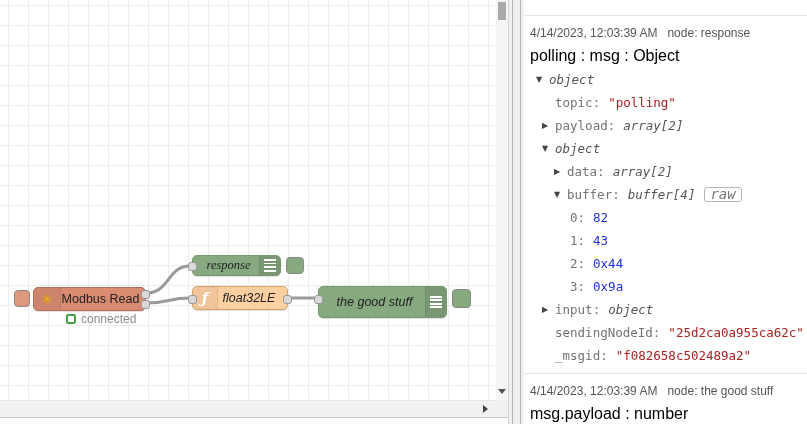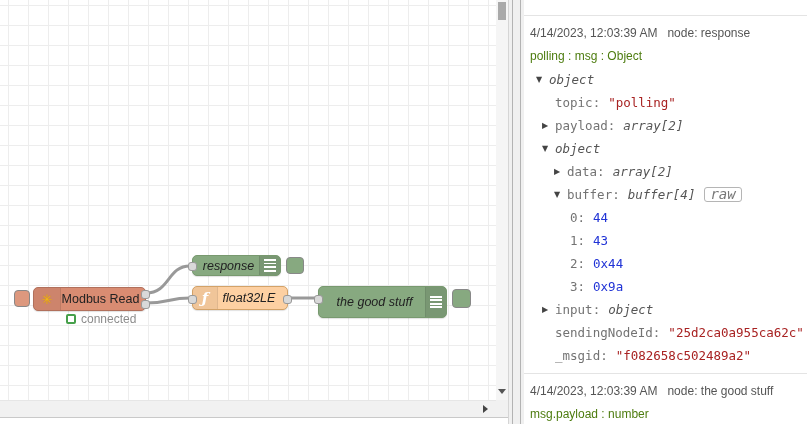--- a/index.html
+++ b/index.html
@@ -23,21 +23,21 @@
   }
   .node .lbl{position:absolute;top:0;bottom:0;display:flex;align-items:center;justify-content:center;white-space:nowrap;}
   .icon-sec{position:absolute;top:0;bottom:0;display:flex;align-items:center;justify-content:center;}
   .icon-left{left:0;width:26px;background:rgba(0,0,0,0.05);border-right:1px solid rgba(0,0,0,0.07);border-radius:4px 0 0 4px;}
   .icon-right{right:0;width:20px;background:rgba(0,0,0,0.10);border-left:1px solid rgba(0,0,0,0.07);border-radius:0 4px 4px 0;}
   .port{position:absolute;width:9px;height:9px;background:#d9d9d9;border:1px solid #999;border-radius:3px;box-sizing:border-box;}
   #node-modbus{left:33px;top:287px;width:113px;height:24px;background:#d98c72;border:1px solid #b1705c;}
   #node-modbus .lbl{left:26px;right:4px;}
   #modbus-glyph{color:#f0b41e;font-size:13px;line-height:13px;text-shadow:0 0 1px #c98a00;}
   #modbus-button{position:absolute;left:14px;top:290px;width:16px;height:17px;background:#dd987e;border:1px solid #888;border-radius:4px;box-sizing:border-box;}
-  #node-response{left:192px;top:255px;width:89px;height:21px;background:#87a980;border:1px solid #78996f;}
+  #node-response{left:192px;top:255px;width:89px;height:21px;background:#87a980;border:1px solid #78996f;font-family:Liberation Serif, serif;}
   #node-func{left:192px;top:286px;width:96px;height:24px;background:#fdd0a2;border:1px solid #d3a268;}
   #node-func .lbl{left:24px;right:6px;}
   #func-glyph{color:#fff;font-family:"DejaVu Serif",serif;font-style:italic;font-weight:bold;font-size:15px;line-height:15px;}
   #node-goodstuff{left:318px;top:286px;width:129px;height:32px;background:#87a980;border:1px solid #78996f;}
   .debug-node .lbl{left:4px;right:20px;font-style:italic;}
   .func-lbl{font-style:italic;}
   .lines-icon{width:12px;height:13px;background:repeating-linear-gradient(to bottom,#fff 0,#fff 2px,transparent 2px,transparent 3.5px);}
   .toggle-btn{position:absolute;background:#87a980;border:1.5px solid #888;border-radius:4px;box-sizing:border-box;}
   #toggle-response{left:286px;top:257px;width:18px;height:17px;}
   #toggle-goodstuff{left:452px;top:289px;width:19px;height:19px;}
@@ -53,21 +53,21 @@
   #corner{position:absolute;left:496px;top:400px;width:12px;height:17px;background:#f1f1f1;}
   #bottom-strip{position:absolute;left:0;top:417px;width:508px;height:7px;background:#fff;border-top:1px solid #c9c9c9;box-sizing:border-box;}
   #separator{position:absolute;left:508px;top:0;width:16px;height:424px;background:#f0f0f0;border-left:1px solid #d5d5d5;box-sizing:border-box;}
   #sep-handle{position:absolute;left:3px;top:0;bottom:0;width:7px;border-left:1px solid #b3b3b3;border-right:1px solid #b3b3b3;}
   
   #debug-panel{position:absolute;left:524px;top:15px;width:283px;height:424px;background:#fff;overflow:hidden;}
   .dbg-entry{border-bottom:1px solid #e4e4e4;padding:2px 0 6px 0;}
   .dbg-entry:first-child{border-top:1px solid #e4e4e4;}
   .dbg-header{height:18px;padding:6px 0 2px 6px;font-size:12px;color:#555;display:flex;align-items:center;}
   .node-lbl{margin-left:10px;}
-  .dbg-meta{height:16px;padding:4px 0 4px 6px;font-size:12px;color:#4d7c0f;display:flex;align-items:center;}
+  .dbg-meta{height:16px;padding:4px 0 4px 6px;font-size:16px;color:#000000;display:flex;align-items:center;}
   .dbg-row{height:23px;display:flex;align-items:center;font-family:"DejaVu Sans Mono",monospace;font-size:12.5px;white-space:nowrap;}
   .lvl0{padding-left:12px;} .lvl1{padding-left:18px;} .lvl2{padding-left:30px;} .lvl3{padding-left:33px;}
   .arrow{display:inline-block;width:13px;font-size:8px;color:#444;flex:none;font-family:"DejaVu Sans",sans-serif;}
   .key{color:#737373;margin-right:8px;}
   .v-string{color:#a82222;}
   .v-number{color:#2033d6;}
   .v-meta{color:#555;font-style:italic;}
   .raw-btn{margin-left:9px;border:1px solid #b5b5b5;border-radius:3px;font-size:14px;font-style:italic;color:#777;padding:1px 5px;background:#fff;line-height:11px;}
   .dbg-payload{font-family:"DejaVu Sans Mono",monospace;font-size:13.5px;color:#2033d6;padding:7px 0 2px 7px;}
 </style>
@@ -171,21 +171,21 @@
       </div>
       <div class="dbg-row lvl2">
         <span class="arrow">▼</span>
         <span class="key">buffer:</span>
         <span class="v-meta">buffer[4]</span>
         <span class="raw-btn">raw</span>
       </div>
       <div class="dbg-row lvl3">
         <span class="arrow"></span>
         <span class="key">0:</span>
-        <span class="v-number">44</span>
+        <span class="v-number">82</span>
       </div>
       <div class="dbg-row lvl3">
         <span class="arrow"></span>
         <span class="key">1:</span>
         <span class="v-number">43</span>
       </div>
       <div class="dbg-row lvl3">
         <span class="arrow"></span>
         <span class="key">2:</span>
         <span class="v-number">0x44</span>

